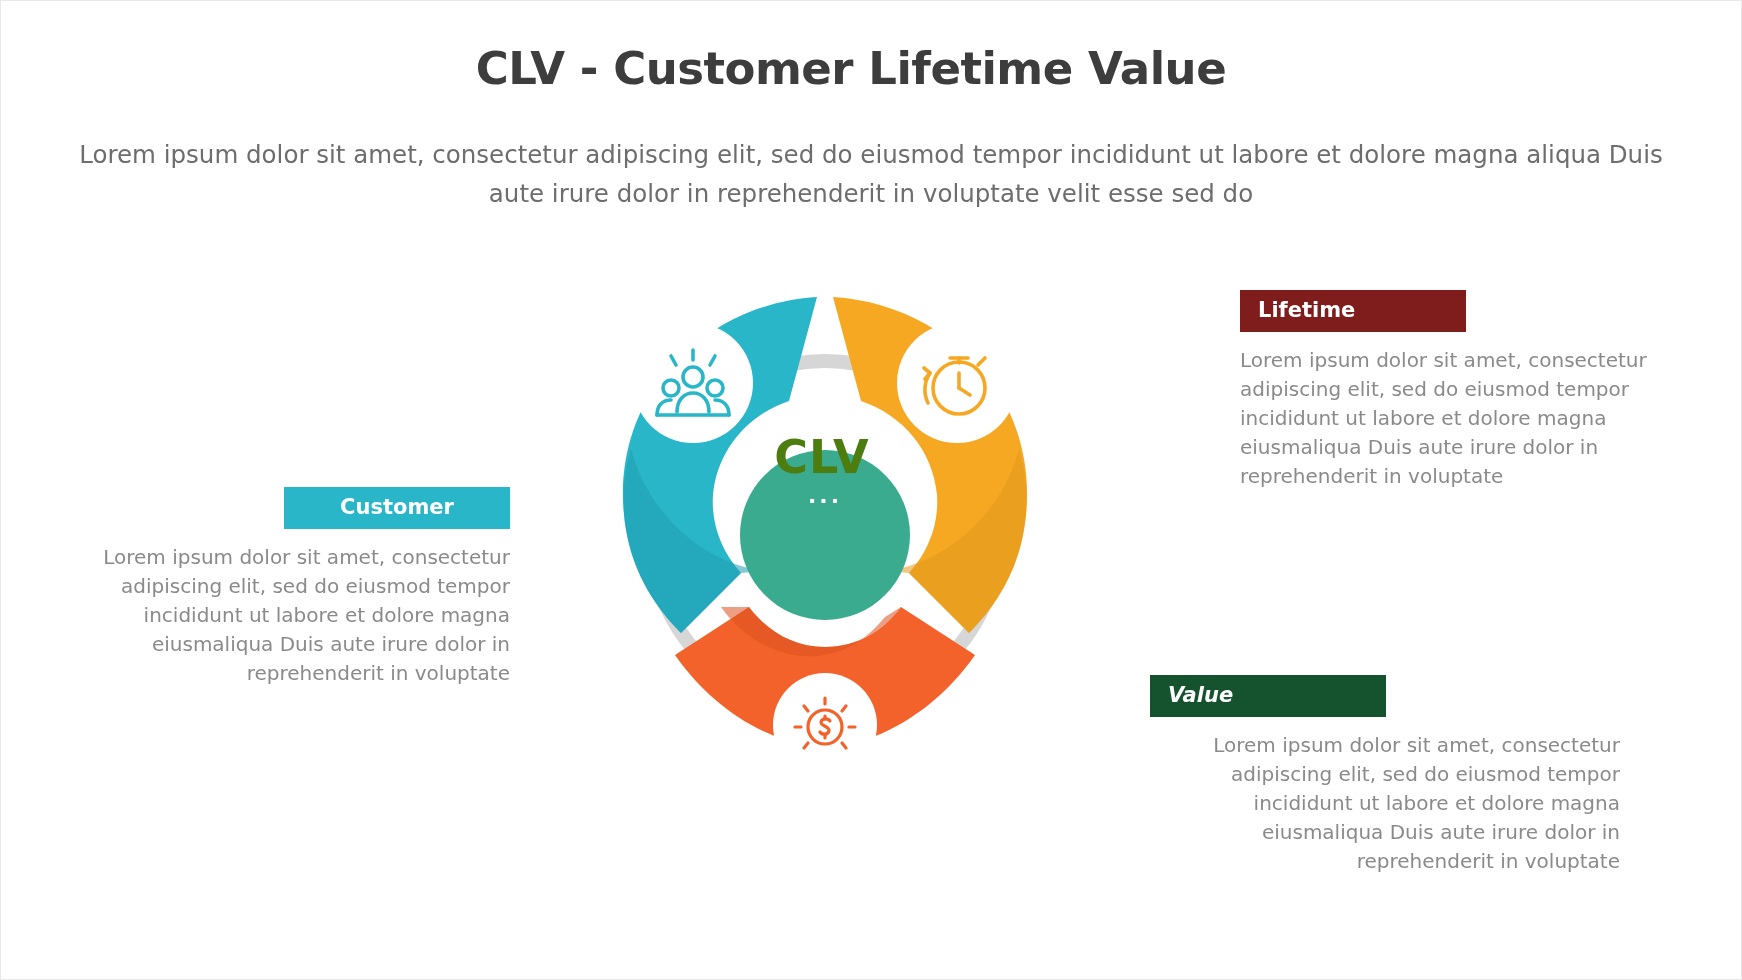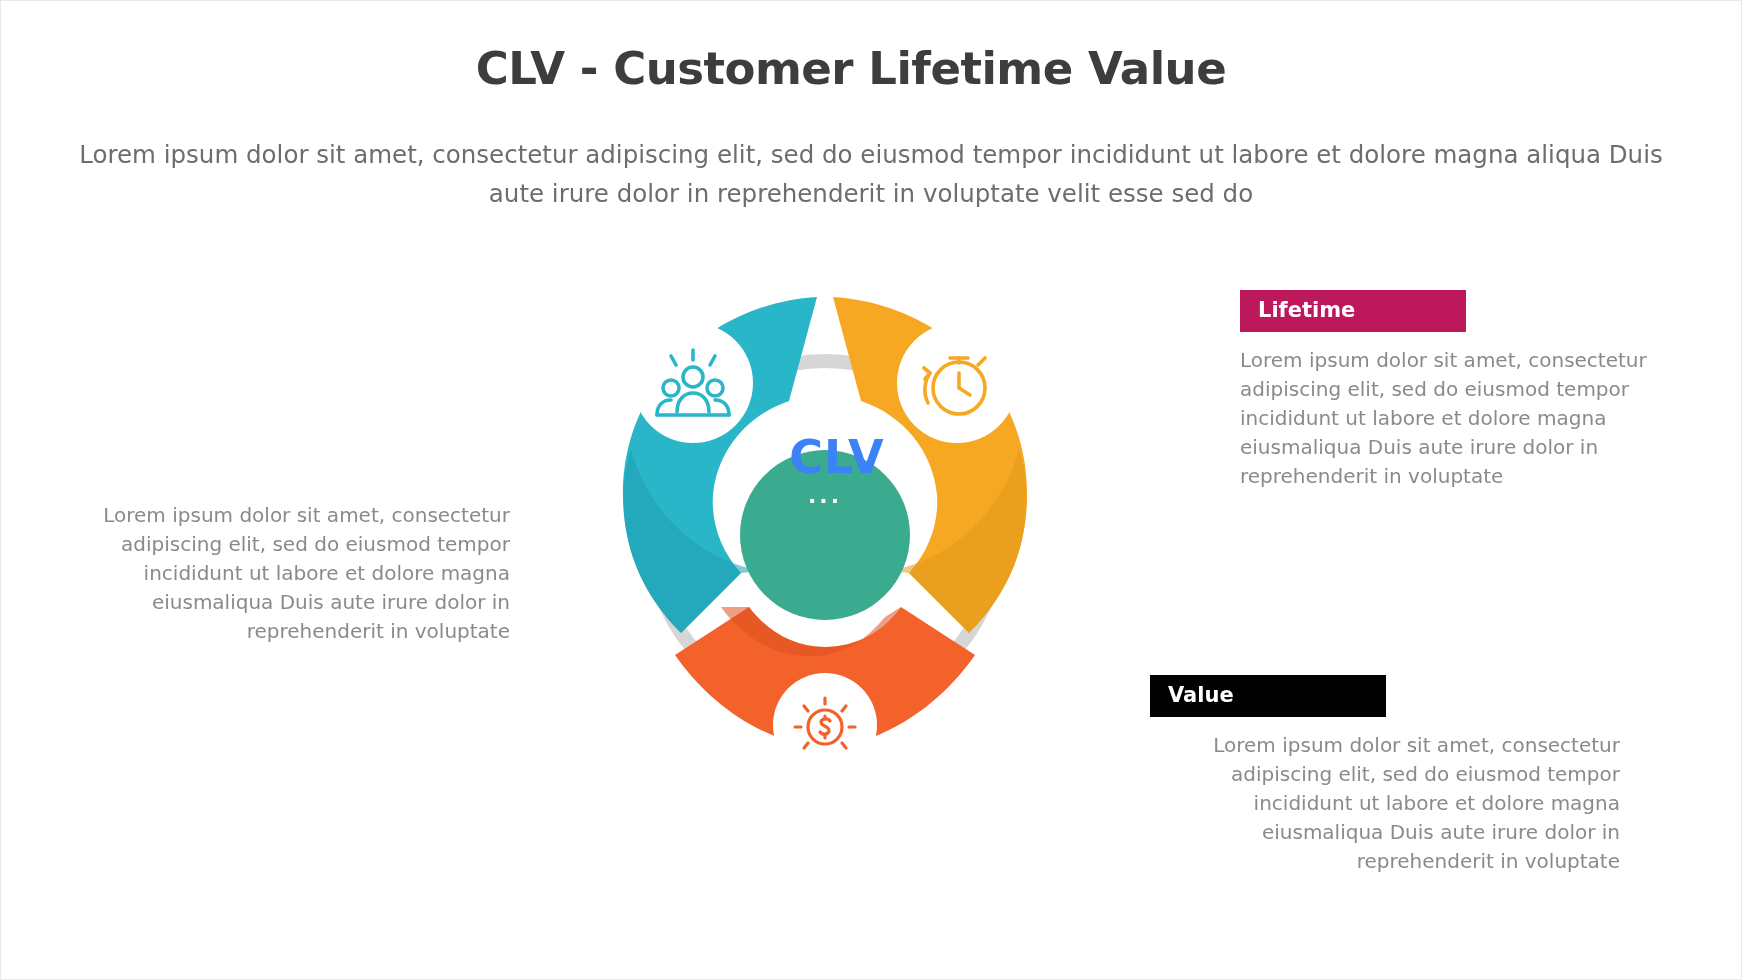--- a/index.html
+++ b/index.html
@@ -50,27 +50,27 @@
     position: absolute;
     left: 545px;
     top: 255px;
     width: 560px;
     height: 560px;
   }
   .diagram svg { display: block; }
 
   .clv-core-label {
     position: absolute;
-    left: 175px;
+    left: 160px;
     top: 175px;
     width: 234px;
     text-align: center;
     font-size: 46px;
     font-weight: bold;
-    color: #3b82f6;
+    color: #4d7c0f;
     letter-spacing: 1px;
     pointer-events: none;
   }
   .clv-core-dots {
     position: absolute;
     left: 163px;
     top: 228px;
     width: 234px;
     text-align: center;
     font-size: 22px;
@@ -245,28 +245,31 @@
 
     <circle cx="280" cy="280" r="85" fill="#3aab8f"></circle>
     <path d="M 280 195 A 85 85 0 0 1 280 365 A 85 85 0 0 0 280 195 Z" fill="#2f9a80" opacity="0.45"></path>
   </svg>
 
   <div class="clv-core-label">CLV</div>
   <div class="clv-core-dots">...</div>
 </div>
 
 <div class="block" id="block-customer">
+  <div class="tag-row">
+    <span class="tag" style="background:#29b6c8;">Customer</span>
+  </div>
   <div class="body-text" style="margin-top:14px;">Lorem ipsum dolor sit amet, consectetur adipiscing elit, sed do eiusmod tempor incididunt ut labore et dolore magna eiusmaliqua Duis aute irure dolor in reprehenderit in voluptate</div>
 </div>
 
 <div class="block" id="block-lifetime">
   <div class="tag-row">
-    <span class="tag" style="background:#be185d;">Lifetime</span>
+    <span class="tag" style="background:#7f1d1d;">Lifetime</span>
   </div>
   <div class="body-text" style="margin-top:14px;">Lorem ipsum dolor sit amet, consectetur adipiscing elit, sed do eiusmod tempor incididunt ut labore et dolore magna eiusmaliqua Duis aute irure dolor in reprehenderit in voluptate</div>
 </div>
 
 <div class="block" id="block-value">
   <div class="tag-row">
-    <span class="tag" style="background:#000000;">Value</span>
+    <span class="tag" style="background:#14532d;font-style:italic;">Value</span>
   </div>
   <div class="body-text" style="margin-top:14px;">Lorem ipsum dolor sit amet, consectetur adipiscing elit, sed do eiusmod tempor incididunt ut labore et dolore magna eiusmaliqua Duis aute irure dolor in reprehenderit in voluptate</div>
 </div>
 
 </body></html>

